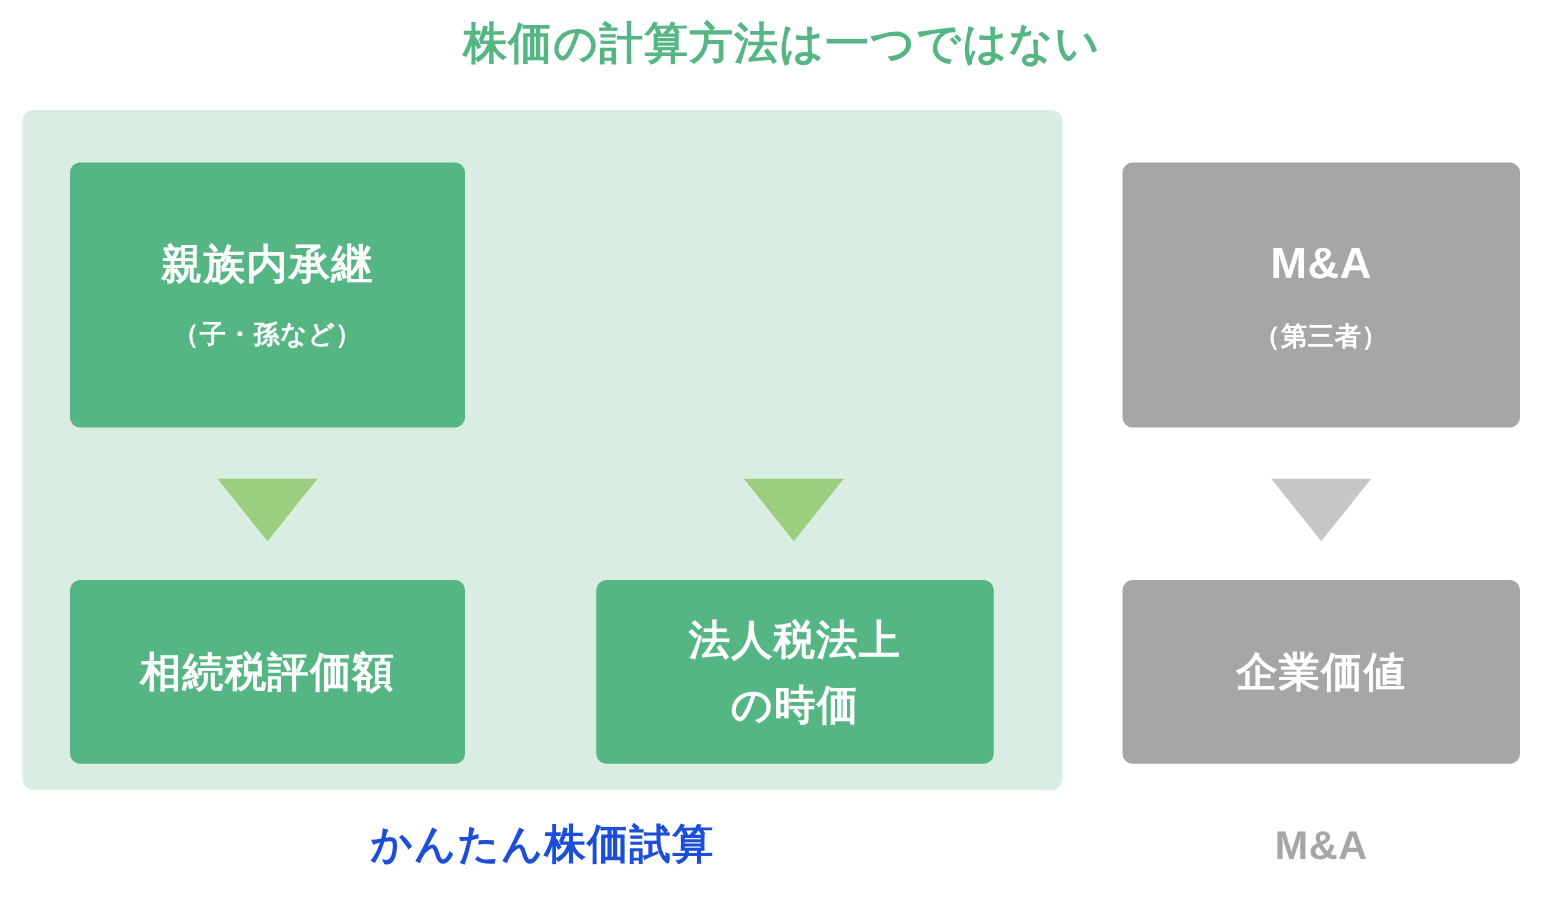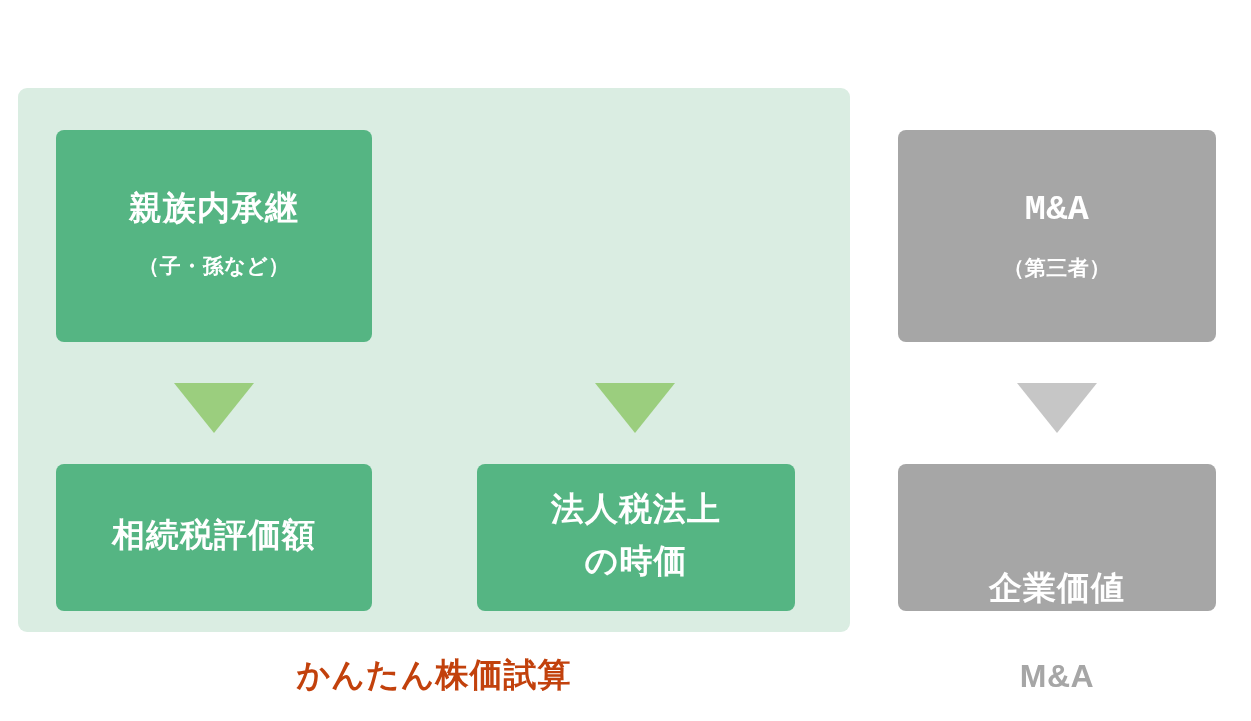--- a/index.html
+++ b/index.html
@@ -48,21 +48,20 @@
   
   .box {
     position: absolute;
     border-radius: 8px;
     display: flex;
     flex-direction: column;
     align-items: center;
     justify-content: center;
     box-sizing: border-box;
     color: #ffffff;
-    font-family: Liberation Mono, monospace;
   }
   .box.green { background: #55B583; }
   .box.gray  { background: #A6A6A6; }
 
   .box-title {
     font-size: 33px;
     font-weight: bold;
     line-height: 1.25;
     letter-spacing: 1px;
     text-align: center;
@@ -79,21 +78,21 @@
   .box-line2 { margin-top: 10px; }
 
   
   #box-shinzoku-nai { left: 56px;  top: 130px; width: 316px; height: 212px; }
   #box-shinzoku-gai { left: 477px; top: 130px; width: 316px; height: 212px; }
   #box-ma          { left: 898px; top: 130px; width: 318px; height: 212px; }
 
   
   #box-souzoku   { left: 56px;  top: 464px; width: 316px; height: 147px; }
   #box-houjin    { left: 477px; top: 464px; width: 318px; height: 147px; }
-  #box-kigyo     { left: 898px; top: 464px; width: 318px; height: 147px; justify-content: flex-end; }
+  #box-kigyo     { left: 898px; top: 464px; width: 318px; height: 147px; }
 
   
   .arrow {
     position: absolute;
     width: 0;
     height: 0;
     border-left: 40px solid transparent;
     border-right: 40px solid transparent;
   }
   .arrow.green { border-top: 50px solid #9BCE7E; }
@@ -108,37 +107,38 @@
     position: absolute;
     text-align: center;
     font-weight: bold;
     line-height: 1.2;
   }
   #caption-left {
     left: 18px;
     top: 655px;
     width: 832px;
     font-size: 33px;
-    color: #c2410c;
+    color: #1d4ed8;
     letter-spacing: 1px;
   }
   #caption-right {
     left: 898px;
     top: 657px;
     width: 318px;
     font-size: 32px;
     color: #A6A6A6;
     letter-spacing: 0.5px;
   }
 </style>
 </head>
 <body>
 
 <div id="canvas">
 
+  <div class="title">株価の計算方法は一つではない</div>
 
   <div class="panel"></div>
 
   <div class="box green" id="box-shinzoku-nai">
     <div class="box-title">親族内承継</div>
     <div class="box-sub">（子・孫など）</div>
   </div>
 
 
   <div class="box gray" id="box-ma">

